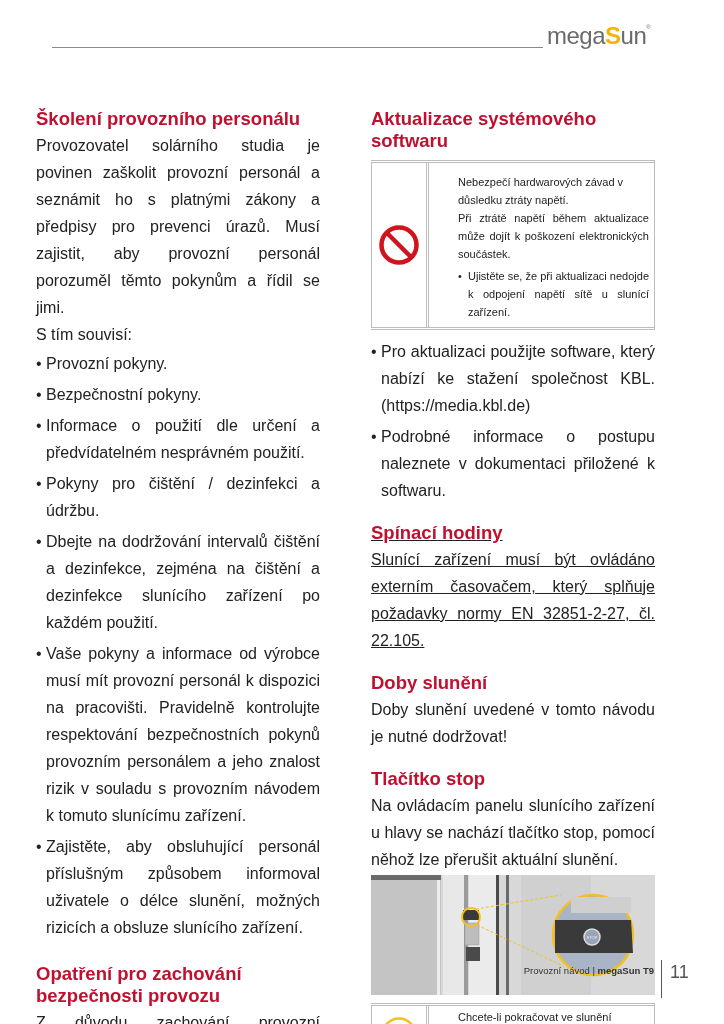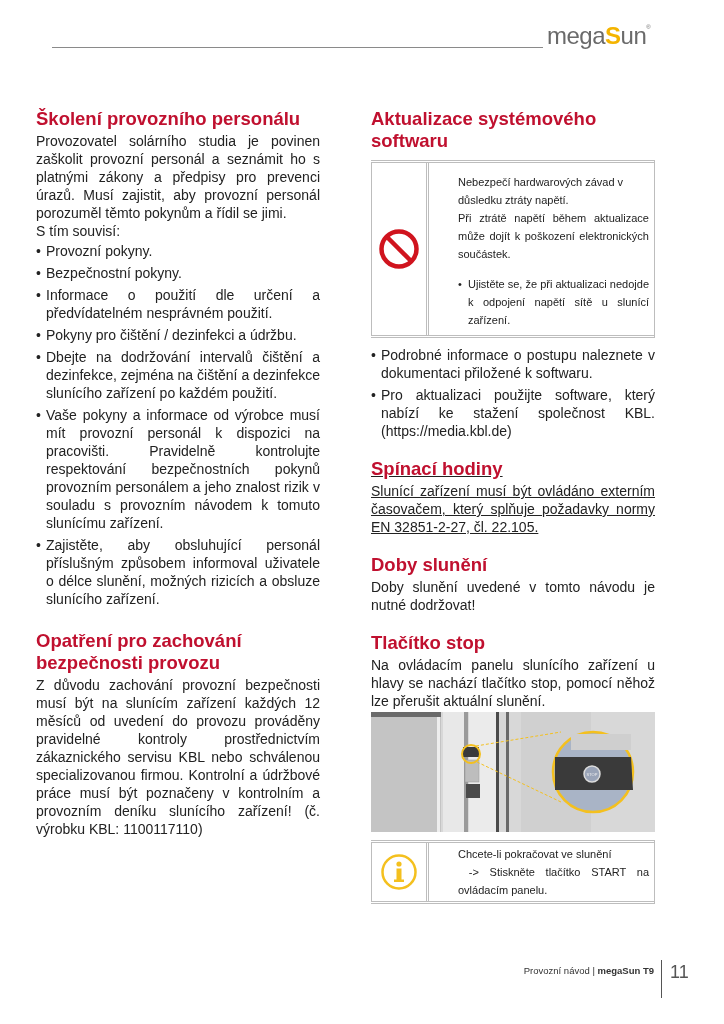--- a/index.html
+++ b/index.html
@@ -9,21 +9,21 @@
   .header-line { position: absolute; left: 52px; top: 47px; width: 491px; height: 1px; background: #8a8a8a; }
   .logo { position: absolute; left: 547px; top: 22px; font-family: "Liberation Sans", sans-serif; font-size: 24px; color: #6a6a6a; letter-spacing: -0.5px; }
   .logo .accent { color: #f4b400; font-weight: bold; }
   .logo .reg { font-size: 6px; vertical-align: top; position: relative; top: 2px; }
 
   .col { position: absolute; }
   .col-left { left: 36px; top: 108px; width: 284px; }
   .col-right { left: 371px; top: 108px; width: 284px; }
 
   h2 { color: #c0102f; font-size: 18.5px; font-weight: bold; line-height: 22px; margin-bottom: 2px; }
-  p.body, li { font-size: 14px; line-height: 18px; text-align: justify; }
+  p.body, li { font-size: 16px; line-height: 27px; text-align: justify; }
   ul.bullets { list-style: none; margin-top: 2px; }
   ul.bullets li { position: relative; padding-left: 10px; margin-bottom: 4px; }
   ul.bullets li::before { content: "•"; position: absolute; left: 0; top: 0; }
 
   .notice { display: flex; border-top: 3px double #bdbdbd; border-bottom: 3px double #bdbdbd; border-left: 1px solid #bdbdbd; border-right: 1px solid #bdbdbd; margin: 8px 0 8px 0; gap: 24px; }
   .notice .icon-cell { width: 57px; border-right: 3px double #bdbdbd; display: flex; align-items: center; justify-content: center; }
   .notice .text-cell { flex: 1; padding: 10px 5px 6px 5px; }
   .notice .text-cell p, .notice .text-cell li { font-size: 11px; line-height: 18px; text-align: justify; }
 
   .stop-image { position: relative; width: 284px; height: 120px; background: #dcdcdc; margin-top: 2px; overflow: hidden; }
@@ -67,28 +67,28 @@
     <div class="notice">
       <div class="icon-cell">
         <svg width="42" height="42" viewBox="0 0 42 42">
           <circle cx="21" cy="21" r="17.5" fill="#ffffff" stroke="#d0141e" stroke-width="4.5"></circle>
           <line x1="9" y1="9" x2="33" y2="33" stroke="#d0141e" stroke-width="4.5"></line>
         </svg>
       </div>
       <div class="text-cell">
         <p style="text-align:left">Nebezpečí hardwarových závad v důsledku ztráty napětí.</p>
         <p>Při ztrátě napětí během aktualizace může dojít k poškození elektronických součástek.</p>
-        <ul class="bullets" style="margin-top:12px">
+        <ul class="bullets" style="margin-top:4px">
           <li style="margin-bottom:0">Ujistěte se, že při aktualizaci nedojde k odpojení napětí sítě u slunící zařízení.</li>
         </ul>
       </div>
     </div>
     <ul class="bullets">
+      <li>Pro aktualizaci použijte software, který nabízí ke stažení společnost KBL. (https://media.kbl.de)</li>
       <li>Podrobné informace o postupu naleznete v dokumentaci přiložené k softwaru.</li>
-      <li>Pro aktualizaci použijte software, který nabízí ke stažení společnost KBL. (https://media.kbl.de)</li>
     </ul>
   </section>
 
   <section style="margin-top: 18px; text-decoration: underline;">
     <h2>Spínací hodiny</h2>
     <p class="body">Slunící zařízení musí být ovládáno externím časovačem, který splňuje požadavky normy EN 32851-2-27, čl. 22.105.</p>
   </section>
 
   <section style="margin-top: 18px;">
     <h2>Doby slunění</h2>

